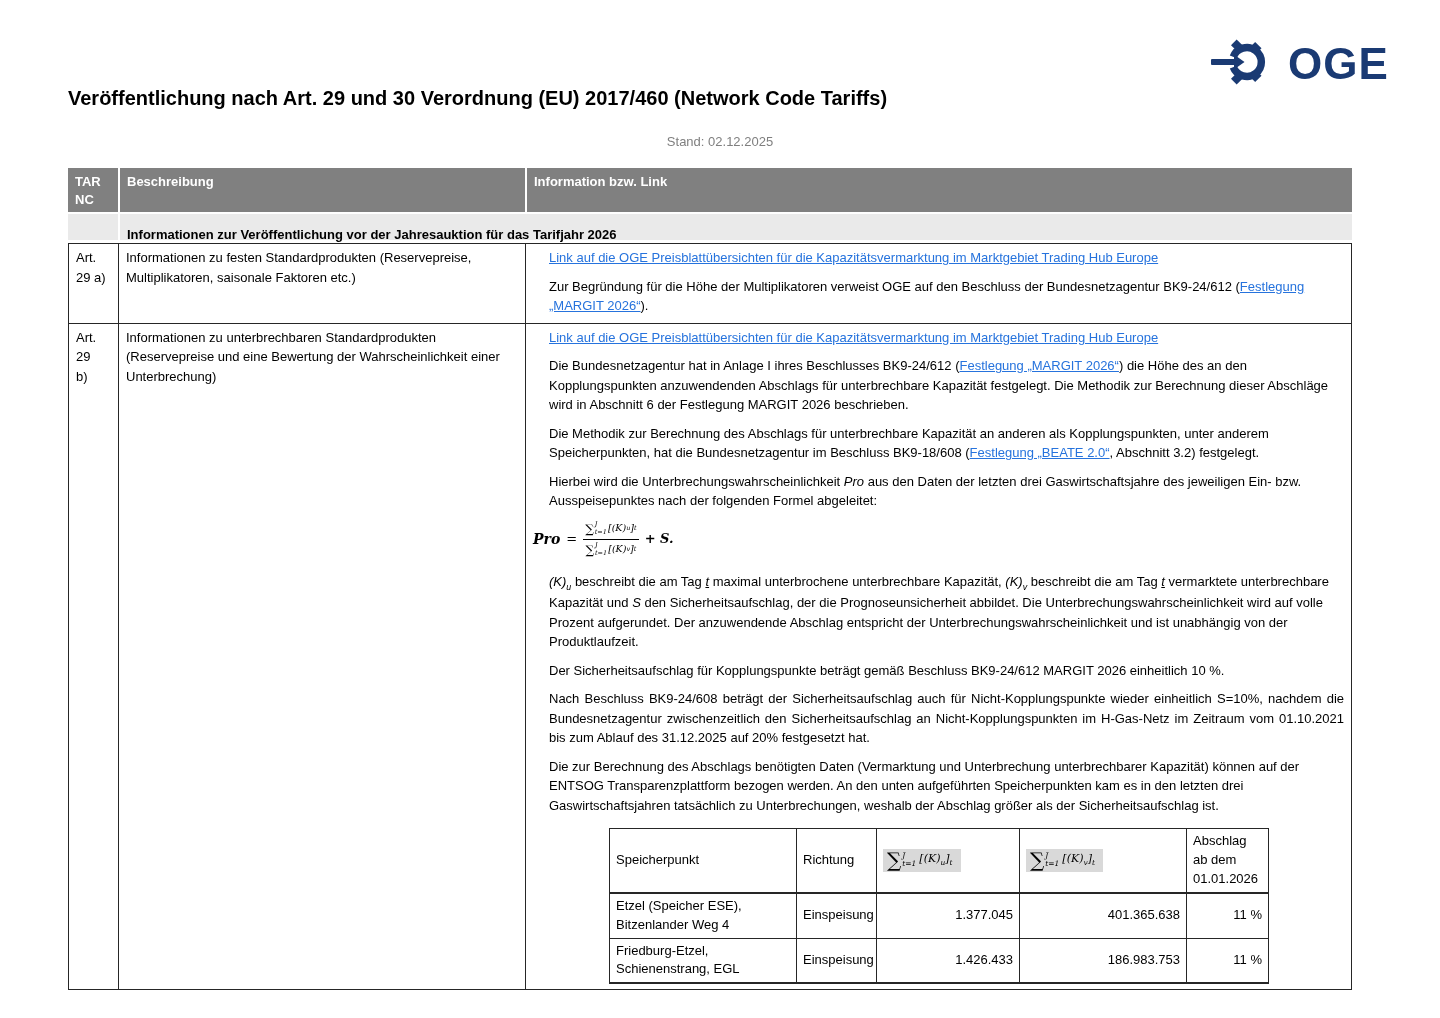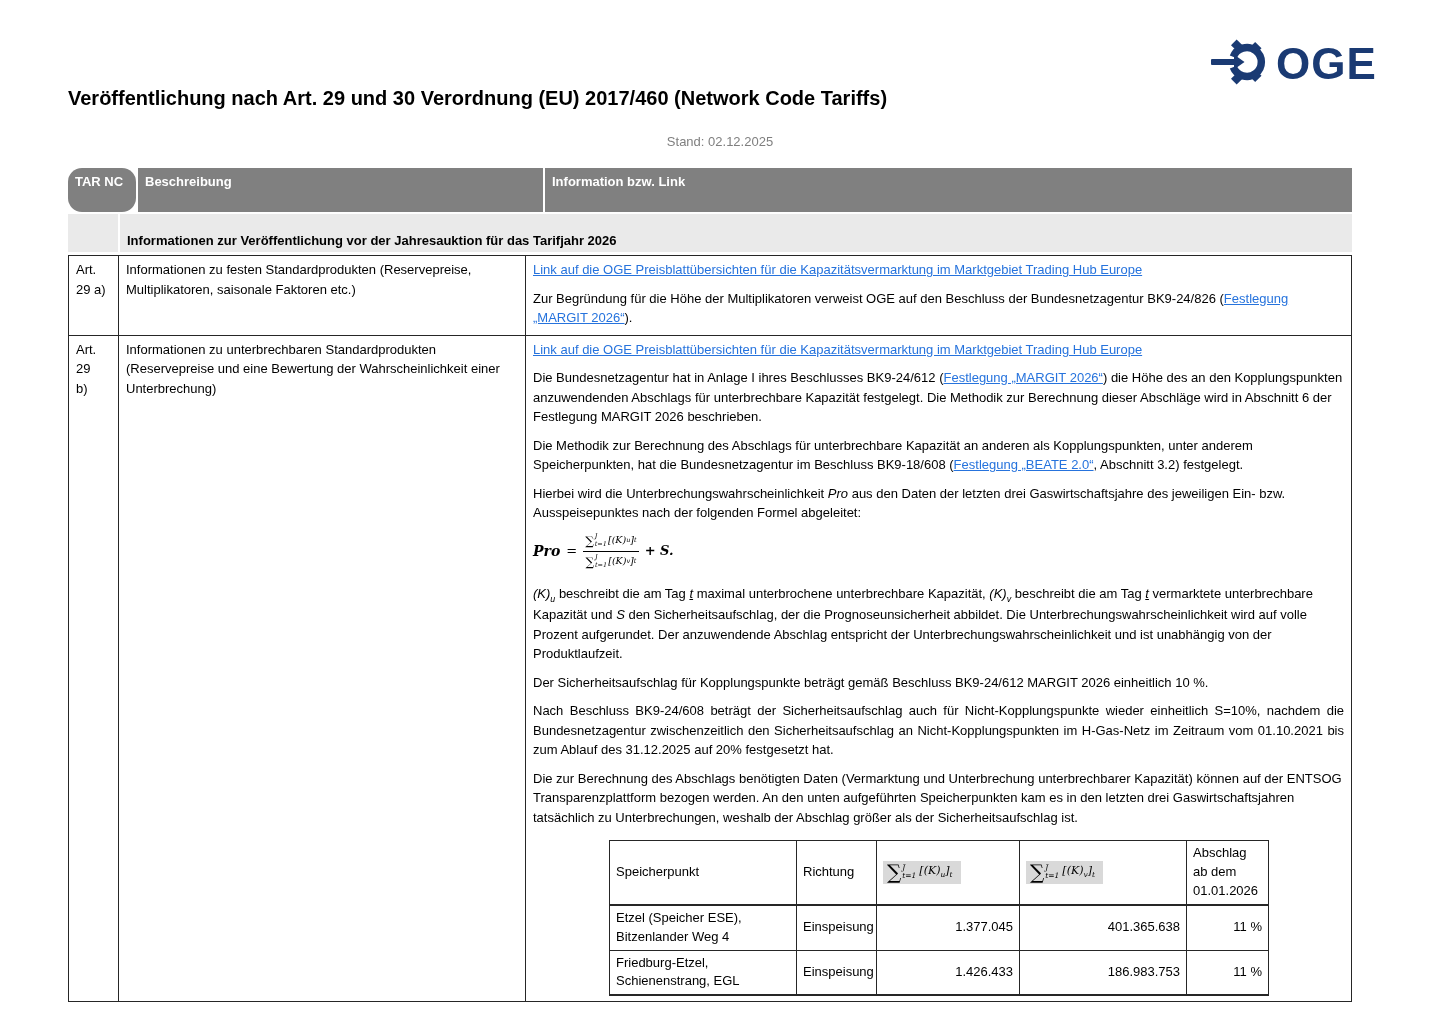--- a/index.html
+++ b/index.html
@@ -5,45 +5,45 @@
   * { box-sizing: border-box; }
   html, body { margin: 0; padding: 0; background: #fff; }
   body {
     width: 1440px; height: 1018px;
     font-family: "Liberation Sans", sans-serif;
     color: #000;
   }
   .page { position: relative; width: 1440px; height: 1018px; background: #fff; overflow: hidden; }
 
   
-  .logo { position: absolute; top: 36px; left: 1210px; display: flex; align-items: center; gap: 8px; text-align: right; }
+  .logo { position: absolute; top: 36px; left: 1210px; display: flex; align-items: center; gap: 20px; text-align: right; }
   .logo-text { font-size: 44px; font-weight: bold; color: #1a3a73; line-height: 1; letter-spacing: 1px; }
 
   
   .doc-title { position: absolute; left: 68px; top: 87px; font-size: 20px; font-weight: bold; }
   .stand { position: absolute; top: 134px; left: 0; width: 100%; text-align: center; font-size: 13px; color: #7f7f7f; }
 
   
   .table-wrap { position: absolute; left: 68px; top: 168px; width: 1284px; }
 
   .hdr { display: flex; gap: 2px; }
   .hdr > div { background: #808080; color: #fff; font-weight: bold; font-size: 13px; line-height: 1.4; padding: 5px 7px; height: 44px; }
-  .hdr .c1 { width: 68px; border-radius: 14px; }
+  .hdr .c1 { width: 50px; }
   .hdr .c2 { width: 405px; }
   .hdr .c3 { flex: 1; }
 
   .section { display: flex; gap: 2px; margin-top: 2px; margin-bottom: 3px; }
-  .section > div { background: #eaeaea; padding: 19px 7px; font-size: 13px; font-weight: bold; height: 22px; }
+  .section > div { background: #eaeaea; padding: 13px 7px; font-size: 13px; font-weight: bold; height: 22px; }
   .section .c1 { width: 50px; }
   .section .c2 { flex: 1; }
 
   table.body-table { border-collapse: collapse; width: 1284px; table-layout: fixed; }
   table.body-table td { border: 1px solid #262626; vertical-align: top; padding: 4px 7px; font-size: 13px; line-height: 1.5; }
 
-  .para { margin: 0 0 9px 0; }
+  .para { margin: 0 0 9px 16px; }
   .para:last-child { margin-bottom: 3px; }
   .justify { text-align: justify; }
   a.lnk { color: #2673dd; text-decoration: underline; cursor: pointer; }
   i.ul { text-decoration: underline; }
   sub { font-size: 0.68em; }
   sub.it { font-style: italic; }
 
   
   .formula-block { display: flex; align-items: center; gap: 6px; margin: 2px 0 13px 0; font-family: "DejaVu Serif", serif; }
   .f-pro { font-weight: bold; font-style: italic; font-size: 14px; }
@@ -117,21 +117,21 @@
 
       <tbody>
           <tr>
         <td>
           <div>Art.</div>
           <div>29 a)</div>
         </td>
         <td>Informationen zu festen Standardprodukten (Reservepreise, Multiplikatoren, saisonale Faktoren etc.)</td>
         <td>
           <p class="para"><a class="lnk">Link auf die OGE Preisblattübersichten für die Kapazitätsvermarktung im Marktgebiet Trading Hub Europe</a></p>
-          <p class="para"><span>Zur Begründung für die Höhe der Multiplikatoren verweist OGE auf den Beschluss der Bundesnetzagentur BK9-24/826 (</span><a class="lnk">Festlegung „MARGIT 2026“</a><span>).</span></p>
+          <p class="para"><span>Zur Begründung für die Höhe der Multiplikatoren verweist OGE auf den Beschluss der Bundesnetzagentur BK9-24/612 (</span><a class="lnk">Festlegung „MARGIT 2026“</a><span>).</span></p>
         </td>
       </tr>
 
       <tr>
         <td>
           <div>Art. 29</div>
           <div>b)</div>
         </td>
         <td>Informationen zu unterbrechbaren Standardprodukten (Reservepreise und eine Bewertung der Wahrscheinlichkeit einer Unterbrechung)</td>
         <td>

